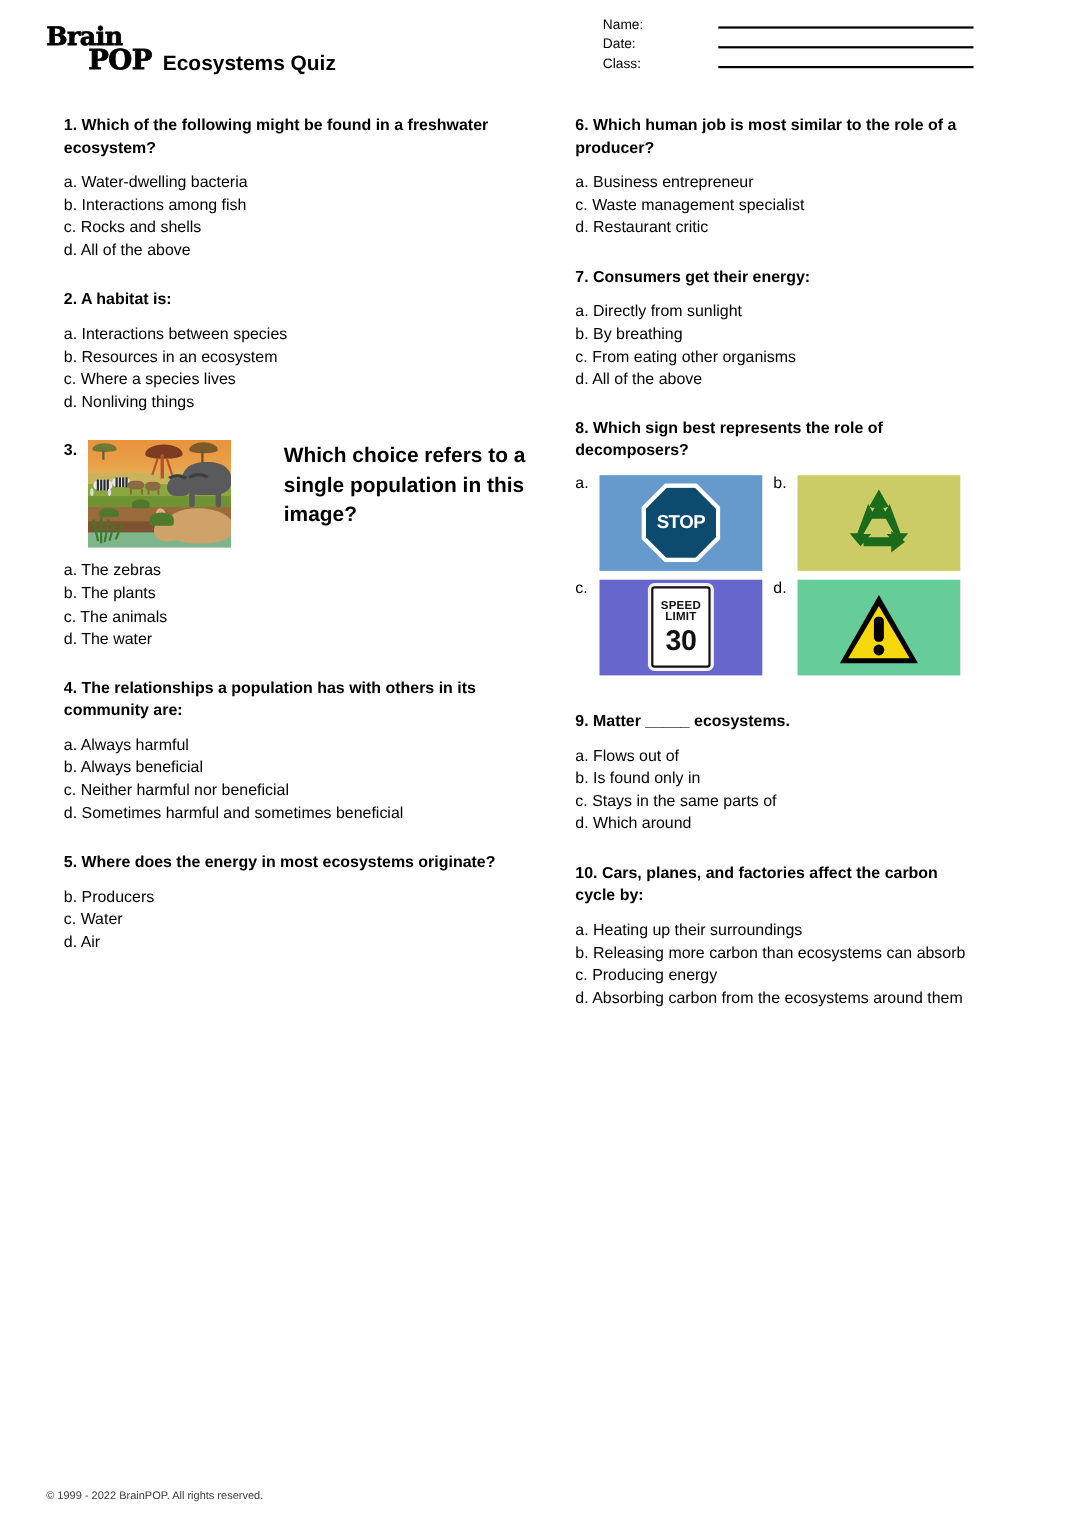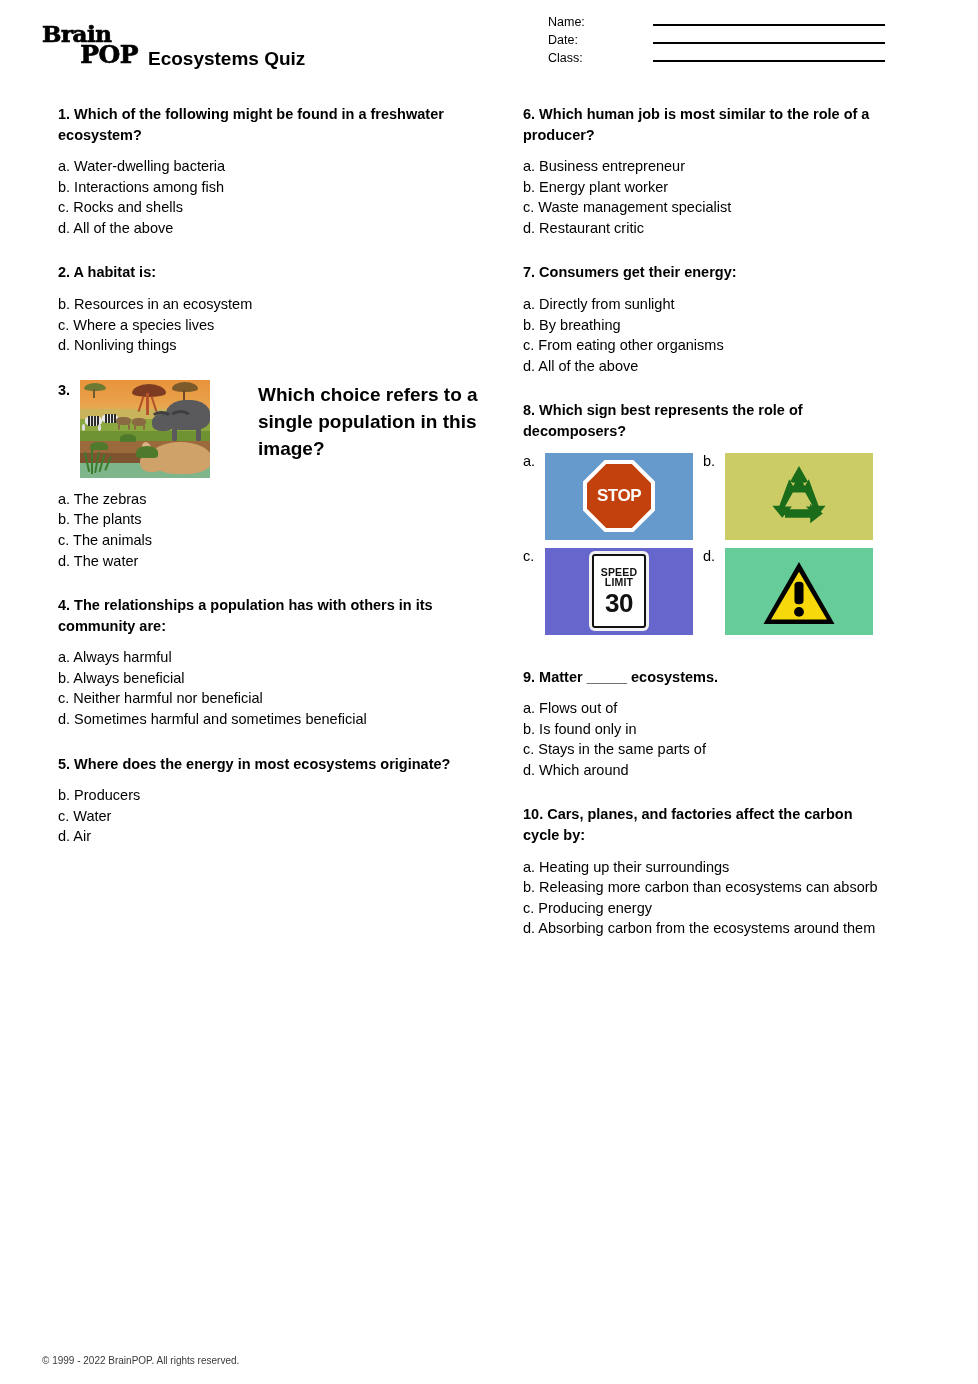--- a/index.html
+++ b/index.html
@@ -179,21 +179,21 @@
     position: relative;
     overflow: hidden;
   }
 
   
   .stop-oct {
     position: absolute;
     left: 50%; top: 50%;
     transform: translate(-50%, -50%);
     width: 64px; height: 64px;
-    background: #c2410c;
+    background: #0c4a6e;
     clip-path: polygon(30% 0, 70% 0, 100% 30%, 100% 70%, 70% 100%, 30% 100%, 0 70%, 0 30%);
     border: 0;
     display: flex;
     align-items: center;
     justify-content: center;
   }
   .stop-ring {
     position: absolute;
     left: 50%; top: 50%;
     transform: translate(-50%, -50%);
@@ -301,20 +301,21 @@
         <div class="choice">a. Water-dwelling bacteria</div>
         <div class="choice">b. Interactions among fish</div>
         <div class="choice">c. Rocks and shells</div>
         <div class="choice">d. All of the above</div>
       </div>
     </div>
 
     <div class="question">
       <div class="q-stem">2. A habitat is:</div>
       <div class="choices">
+        <div class="choice">a. Interactions between species</div>
         <div class="choice">b. Resources in an ecosystem</div>
         <div class="choice">c. Where a species lives</div>
         <div class="choice">d. Nonliving things</div>
       </div>
     </div>
 
     <div class="question">
       <div class="q3-head">
         <div class="q3-num">3.</div>
 
@@ -408,21 +409,20 @@
     </div>
 
   </div>
 
   <div class="col col-right">
 
     <div class="question">
       <div class="q-stem">6. Which human job is most similar to the role of a producer?</div>
       <div class="choices">
         <div class="choice">a. Business entrepreneur</div>
-        <div class="choice">b. Energy plant worker</div>
         <div class="choice">c. Waste management specialist</div>
         <div class="choice">d. Restaurant critic</div>
       </div>
     </div>
 
     <div class="question">
       <div class="q-stem">7. Consumers get their energy:</div>
       <div class="choices">
         <div class="choice">a. Directly from sunlight</div>
         <div class="choice">b. By breathing</div>

